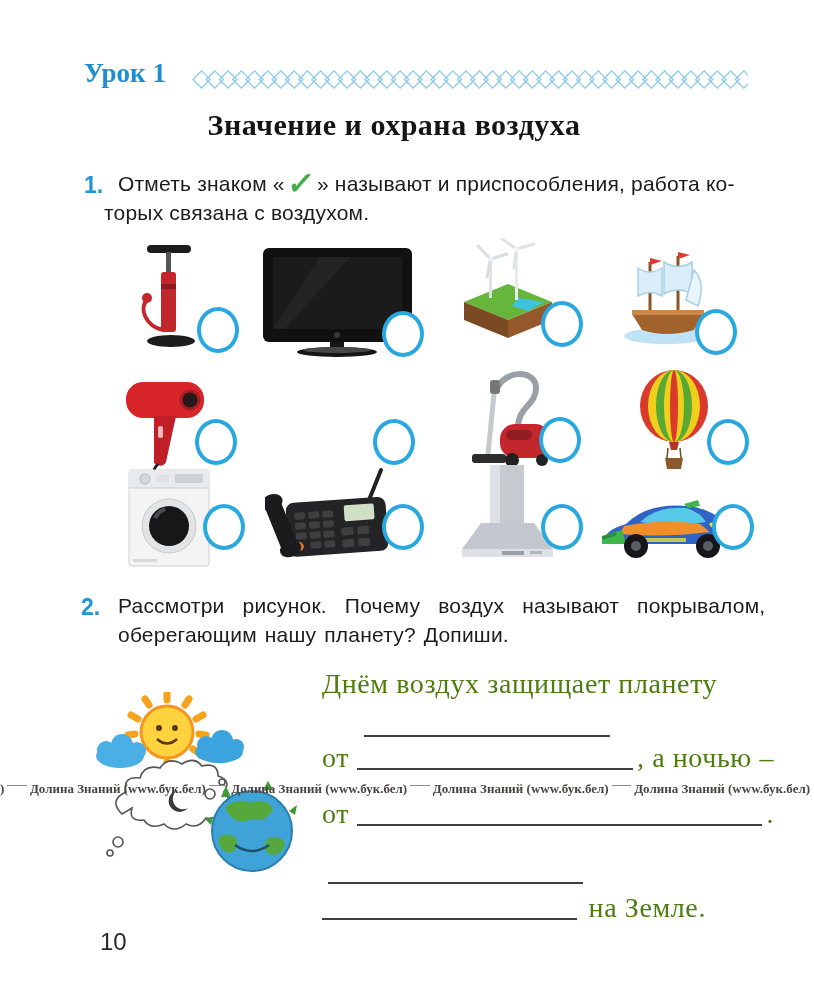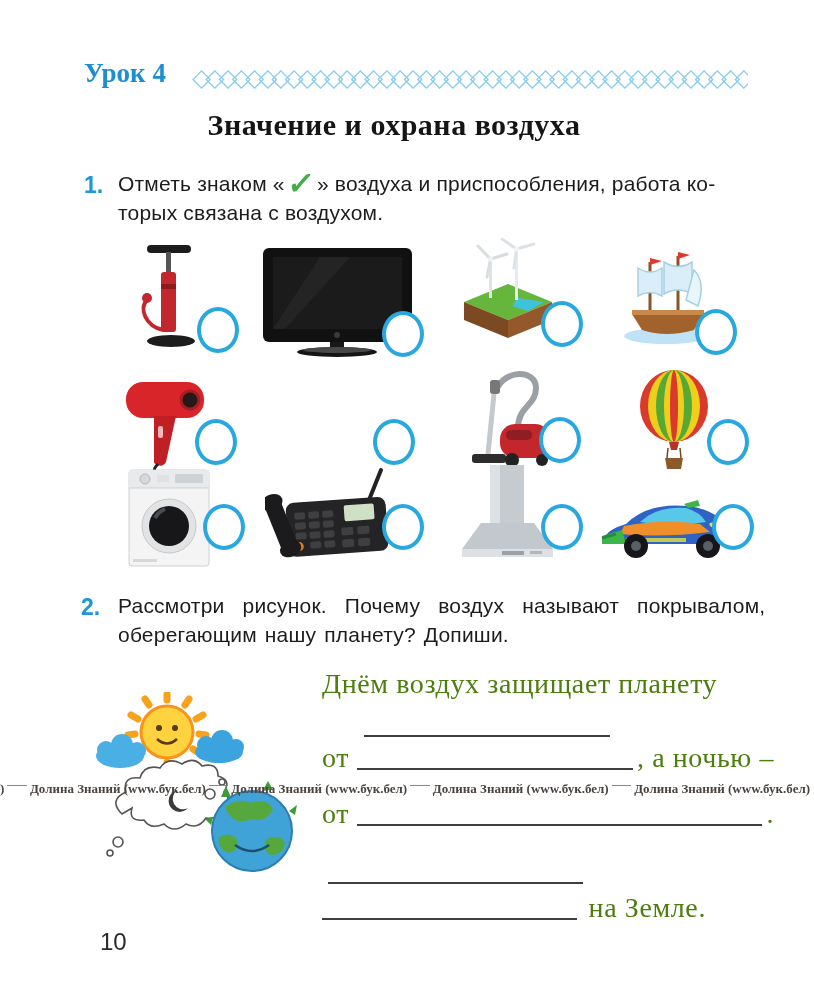--- a/index.html
+++ b/index.html
@@ -41,29 +41,29 @@
   .wmline{flex:1;height:1px;background:#8a8a8a;position:relative;top:-4px;margin:0 3px;}
   .wmrow span{white-space:nowrap;}
 
   .pagenum{left:88px;top:928px;font-size:24px;color:#2a2a2a;margin-left:12px;}
 </style>
 </head>
 <body>
 
 <div id="page">
 
-  <div class="abs lesson">Урок 4</div>
+  <div class="abs lesson">Урок 1</div>
   <div class="abs diamonds">◇◇◇◇◇◇◇◇◇◇◇◇◇◇◇◇◇◇◇◇◇◇◇◇◇◇◇◇◇◇◇◇◇◇◇◇◇◇◇◇◇◇◇◇◇◇</div>
   <div class="abs title">Значение и охрана воздуха</div>
 
   <div class="abs exnum" style="left:84px;top:172px;">1.</div>
   <div class="abs instr" style="left:118px;top:172px;">
-    <span>Отметь знаком «</span><span class="check">✓</span><span>» воздуха и приспособления, работа ко-</span>
-  </div>
-  <div class="abs instr" style="left:118px;top:201px;">торых связана с воздухом.</div>
+    <span>Отметь знаком «</span><span class="check">✓</span><span>» называют и приспособления, работа ко-</span>
+  </div>
+  <div class="abs instr" style="left:104px;top:201px;">торых связана с воздухом.</div>
 
   <div class="abs item" style="left:133px;top:242px;width:72px;height:108px;">
     <svg viewBox="0 0 72 108">
         <rect x="14" y="3" width="44" height="8" rx="4" fill="#1c1c1c"></rect>
         <rect x="33" y="10" width="5" height="34" fill="#555"></rect>
         <rect x="28" y="30" width="15" height="60" rx="3" fill="#c1272d"></rect>
         <rect x="28" y="42" width="15" height="5" fill="#8c1a1f"></rect>
         <path d="M30,88 C12,84 6,66 14,58" stroke="#c1272d" stroke-width="4" fill="none"></path>
         <circle cx="14" cy="56" r="5" fill="#c1272d"></circle>
         <ellipse cx="38" cy="99" rx="24" ry="6" fill="#1c1c1c"></ellipse>

